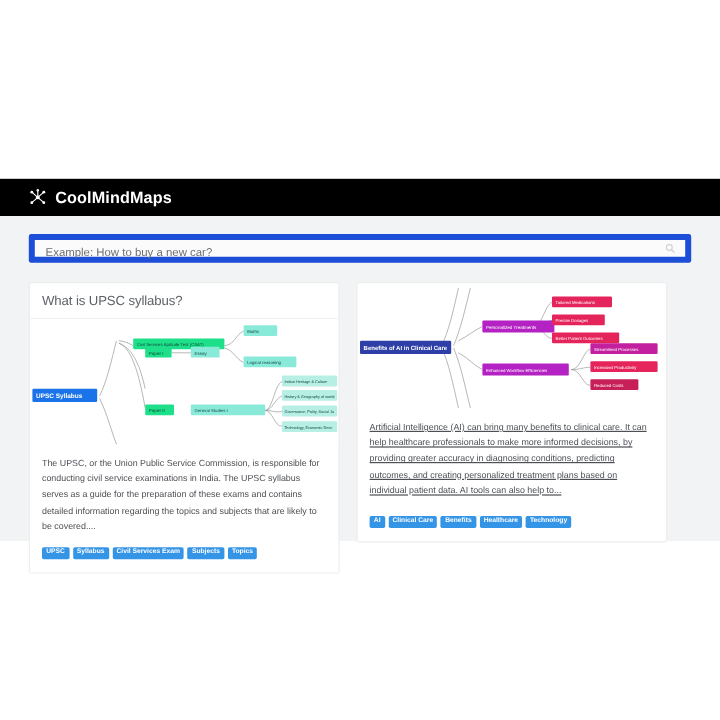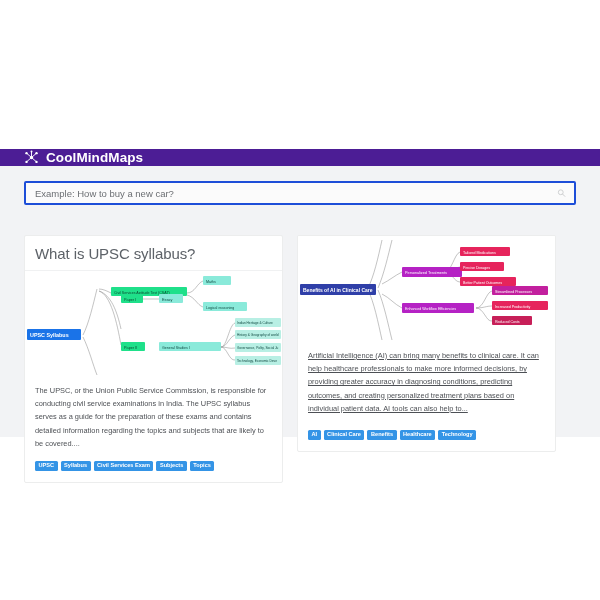--- a/index.html
+++ b/index.html
@@ -12,22 +12,22 @@
   #page {
     position: relative;
     width: 600px; height: 600px;
     background: #ffffff;
   }
   
   .top-gutter { height: 149px; background: #ffffff; }
 
   
   .header {
-    height: 17px;
-    background: #4c1d95;
+    height: 31px;
+    background: #000000;
     display: flex;
     align-items: center;
     padding-left: 24px;
   }
   .logo-icon {
     width: 15px; height: 15px;
     margin-right: 7px;
     flex: 0 0 auto;
     display: block;
   }
@@ -43,24 +43,24 @@
   .page-body {
     background: #f2f3f5;
     height: 271px;
     padding: 15px 24px 0 24px;
   }
 
   
   .search-wrap {
     position: relative;
     background: #fbfbfb;
-    border: 2px solid #1d4ed8;
+    border: 5px solid #1d4ed8;
     border-radius: 2px;
     height: 24px;
-    margin-bottom: 30px;
+    margin-bottom: 16px;
   }
   .search-input {
     width: 100%; height: 100%;
     border: 0; outline: 0;
     background: transparent;
     font-family: "Liberation Sans", sans-serif;
     font-size: 9.5px;
     color: #4a4a4a;
     padding: 0 26px 0 9px;
   }
@@ -81,21 +81,21 @@
   }
   .card {
     background: #ffffff;
     border: 1px solid #eceded;
     border-radius: 2px;
     width: 259px;
     flex: 0 0 259px;
     overflow: hidden;
   }
   .card-title {
-    font-size: 15px;
+    font-size: 11px;
     color: #5d6268;
     padding: 9px 10px 8px 10px;
     border-bottom: 1px solid #f0f1f2;
     letter-spacing: -0.1px;
     white-space: nowrap;
     overflow: hidden;
   }
   .map-area {
     height: 104px;
     background: #ffffff;

